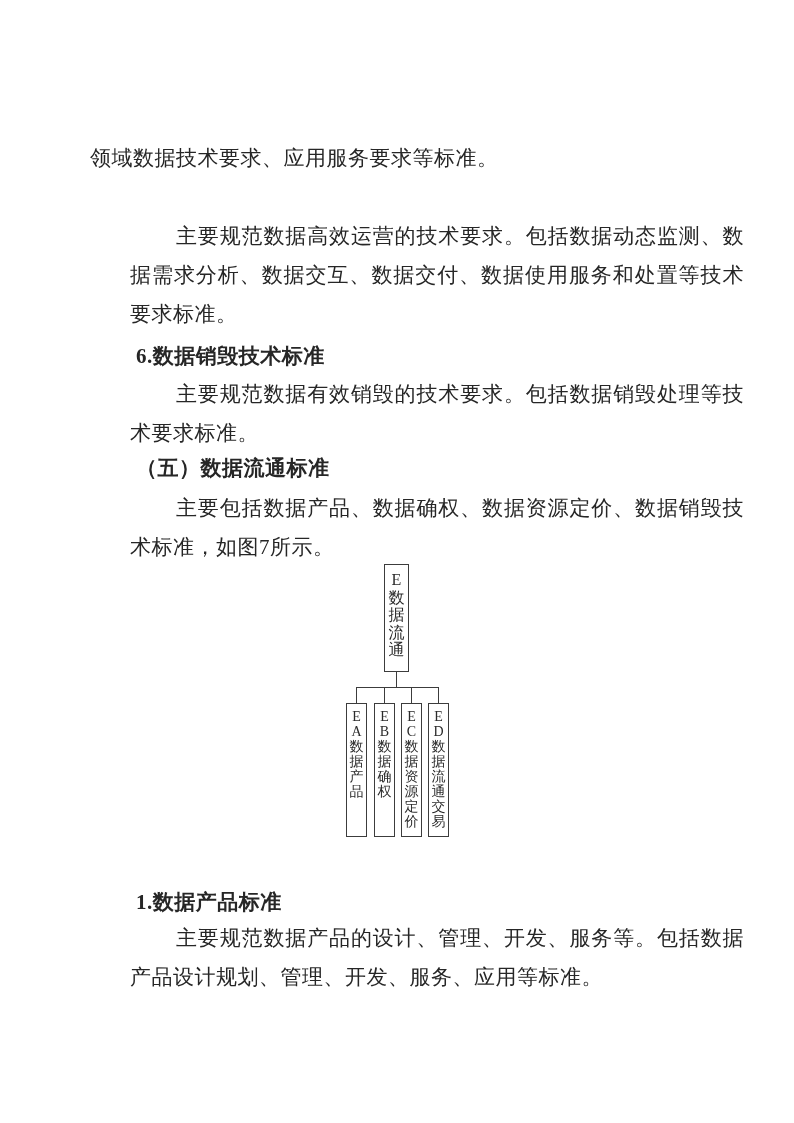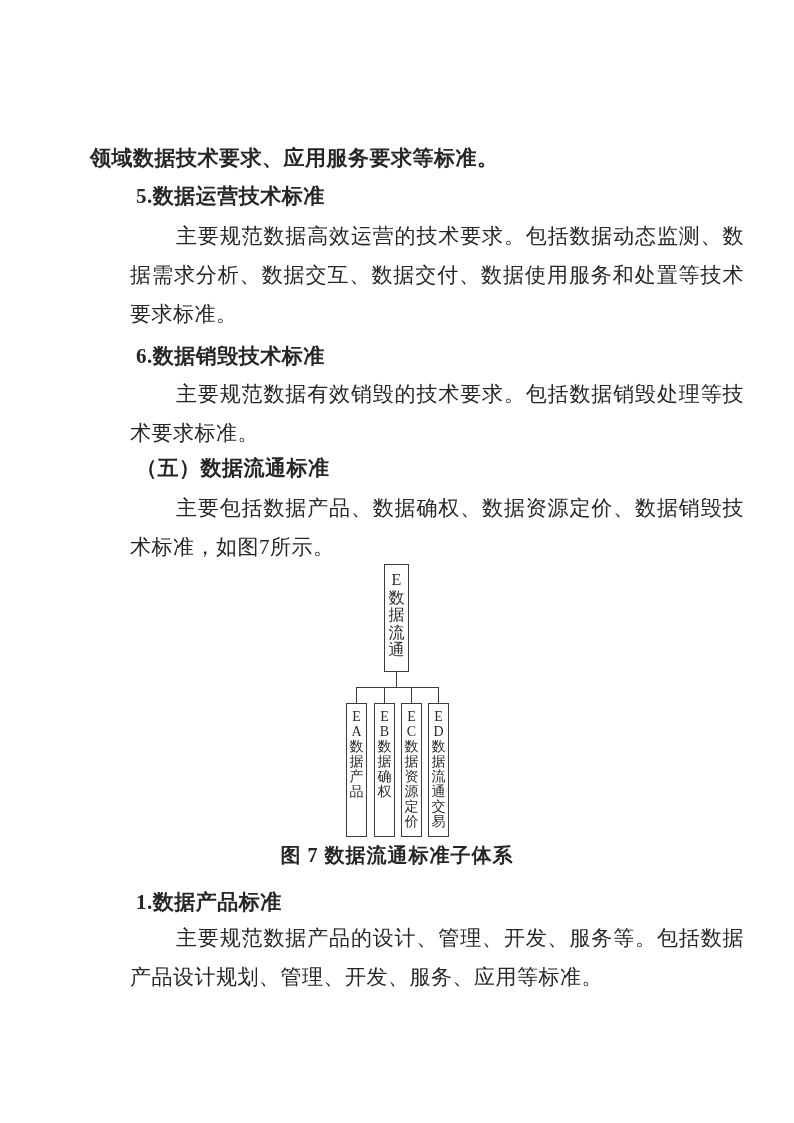--- a/index.html
+++ b/index.html
@@ -16,21 +16,21 @@
     position: absolute;
     left: 90px;
     width: 614px;
     font-size: 21px;
     line-height: 39px;
     text-align: justify;
     text-justify: inter-character;
     letter-spacing: 0.5px;
   }
   .para { text-indent: 46px; margin-left: 40px; }
-  .noindent { text-indent: 0; font-weight: bold; }
+  .noindent { text-indent: 0; }
   .heading { font-weight: bold; text-indent: 46px; text-align: left; }
   .caption {
     position: absolute;
     left: 0;
     width: 794px;
     text-align: center;
     font-size: 20px;
     font-weight: bold;
     letter-spacing: 1px;
   }
@@ -65,21 +65,20 @@
   .d3 { left: 411px; }
   .d4 { left: 438px; }
 </style>
 </head>
 <body>
 
 <div class="page">
 
   <div class="textblock noindent" style="top:139px;">领域数据技术要求、应用服务要求等标准。</div>
 
-  <div class="textblock heading" style="top:177px;">5.数据运营技术标准</div>
 
   <div class="textblock para" style="top:217px;">主要规范数据高效运营的技术要求。包括数据动态监测、数据需求分析、数据交互、数据交付、数据使用服务和处置等技术要求标准。</div>
 
   <div class="textblock heading" style="top:337px;">6.数据销毁技术标准</div>
 
   <div class="textblock heading" style="top:449px;">（五）数据流通标准</div>
 
   <div class="textblock para" style="top:375px;">主要规范数据有效销毁的技术要求。包括数据销毁处理等技术要求标准。</div>
 
   <div class="textblock para" style="top:489px;">主要包括数据产品、数据确权、数据资源定价、数据销毁技术标准，如图7所示。</div>
@@ -131,19 +130,18 @@
         <div class="vchar">D</div>
         <div class="vchar">数</div>
         <div class="vchar">据</div>
         <div class="vchar">流</div>
         <div class="vchar">通</div>
         <div class="vchar">交</div>
         <div class="vchar">易</div>
       </div>
   </div>
 
-  <div class="caption" style="top:842px;">图 7 数据流通标准子体系</div>
 
   <div class="textblock heading" style="top:883px;">1.数据产品标准</div>
 
   <div class="textblock para" style="top:919px;">主要规范数据产品的设计、管理、开发、服务等。包括数据产品设计规划、管理、开发、服务、应用等标准。</div>
 
 </div>
 
 </body></html>

